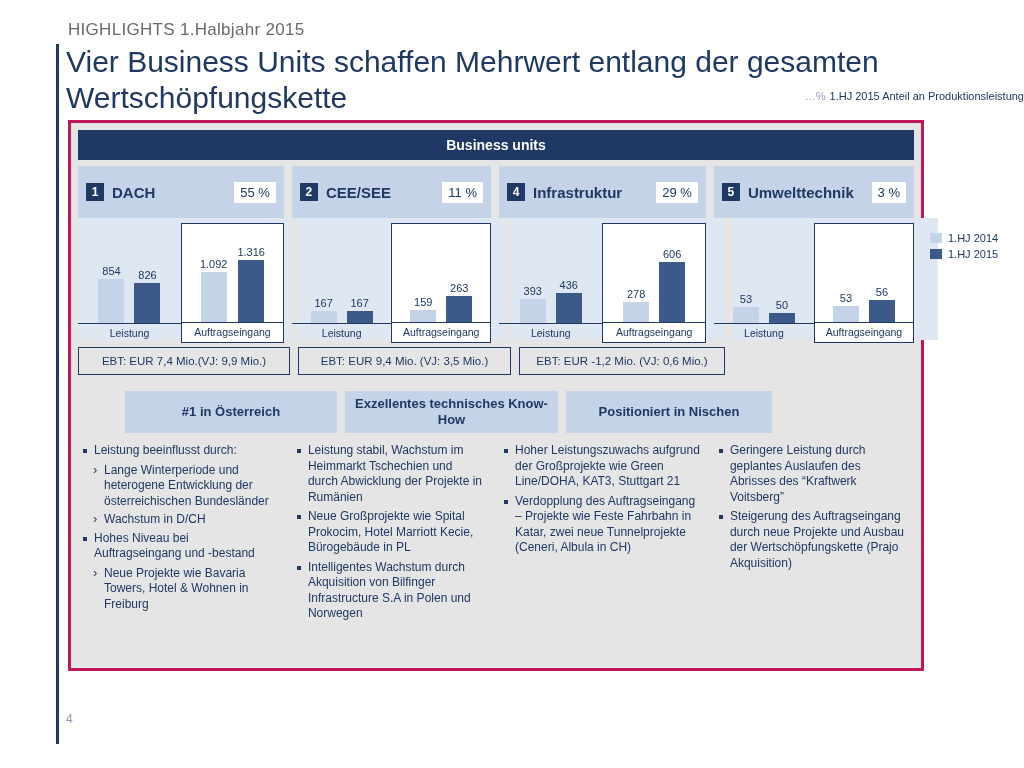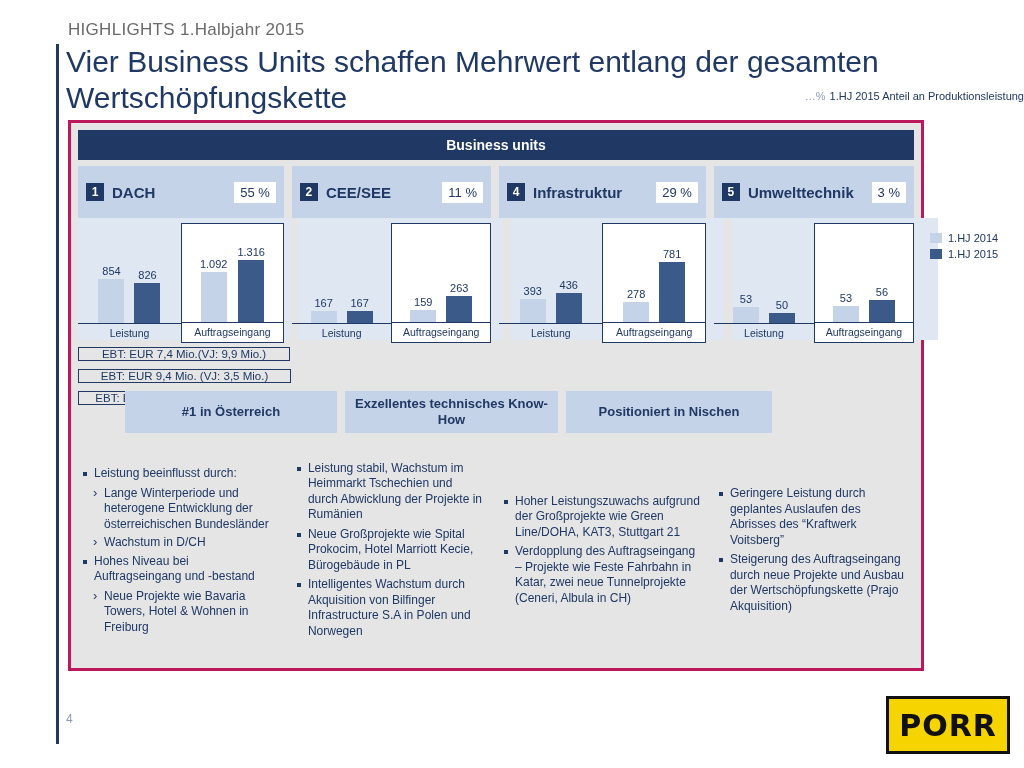--- a/index.html
+++ b/index.html
@@ -207,21 +207,20 @@
 
   
   .ebts {
     position: absolute;
     left: 7px;
     top: 224px;
     width: 836px;
     height: 28px;
     display: flex;
     gap: 8px;
-    flex-direction: column;
   }
   .ebt {
     border: 1px solid #1f3864;
     display: flex;
     align-items: center;
     justify-content: center;
     font-size: 11.5px;
     color: #1f3864;
     box-sizing: border-box;
   }
@@ -253,21 +252,20 @@
 
   
   .bullets {
     position: absolute;
     left: 7px;
     top: 316px;
     width: 836px;
     height: 222px;
     display: flex;
     gap: 8px;
-    align-items: center;
   }
   .bcol {
     box-sizing: border-box;
     padding: 4px 6px 0 4px;
     font-size: 12px;
     color: #1f3864;
     line-height: 15.5px;
   }
   .b1 {
     position: relative;
@@ -466,21 +464,21 @@
           </div>
           <div class="grouplabel">Leistung</div>
         </div>
         <div class="group boxed">
           <div class="bars">
             <div class="barwrap">
               <span class="barval">278</span>
               <div class="bar y2014" style="height:20px;"></div>
             </div>
             <div class="barwrap">
-              <span class="barval">781</span>
+              <span class="barval">606</span>
               <div class="bar y2015" style="height:60px;"></div>
             </div>
           </div>
           <div class="grouplabel">Auftragseingang</div>
         </div>
       </div>
 
       <div class="chartblock u-w4">
         <div class="group">
           <div class="bars">
@@ -560,17 +558,14 @@
       <span>1.HJ 2014</span>
     </div>
     <div class="legrow">
       <span class="legswatch sw2015"></span>
       <span>1.HJ 2015</span>
     </div>
   </div>
 
   <div class="pagenum">4</div>
 
-  <div class="logo">
-    <span>PORR</span>
-  </div>
 
 </div>
 
 </body></html>

